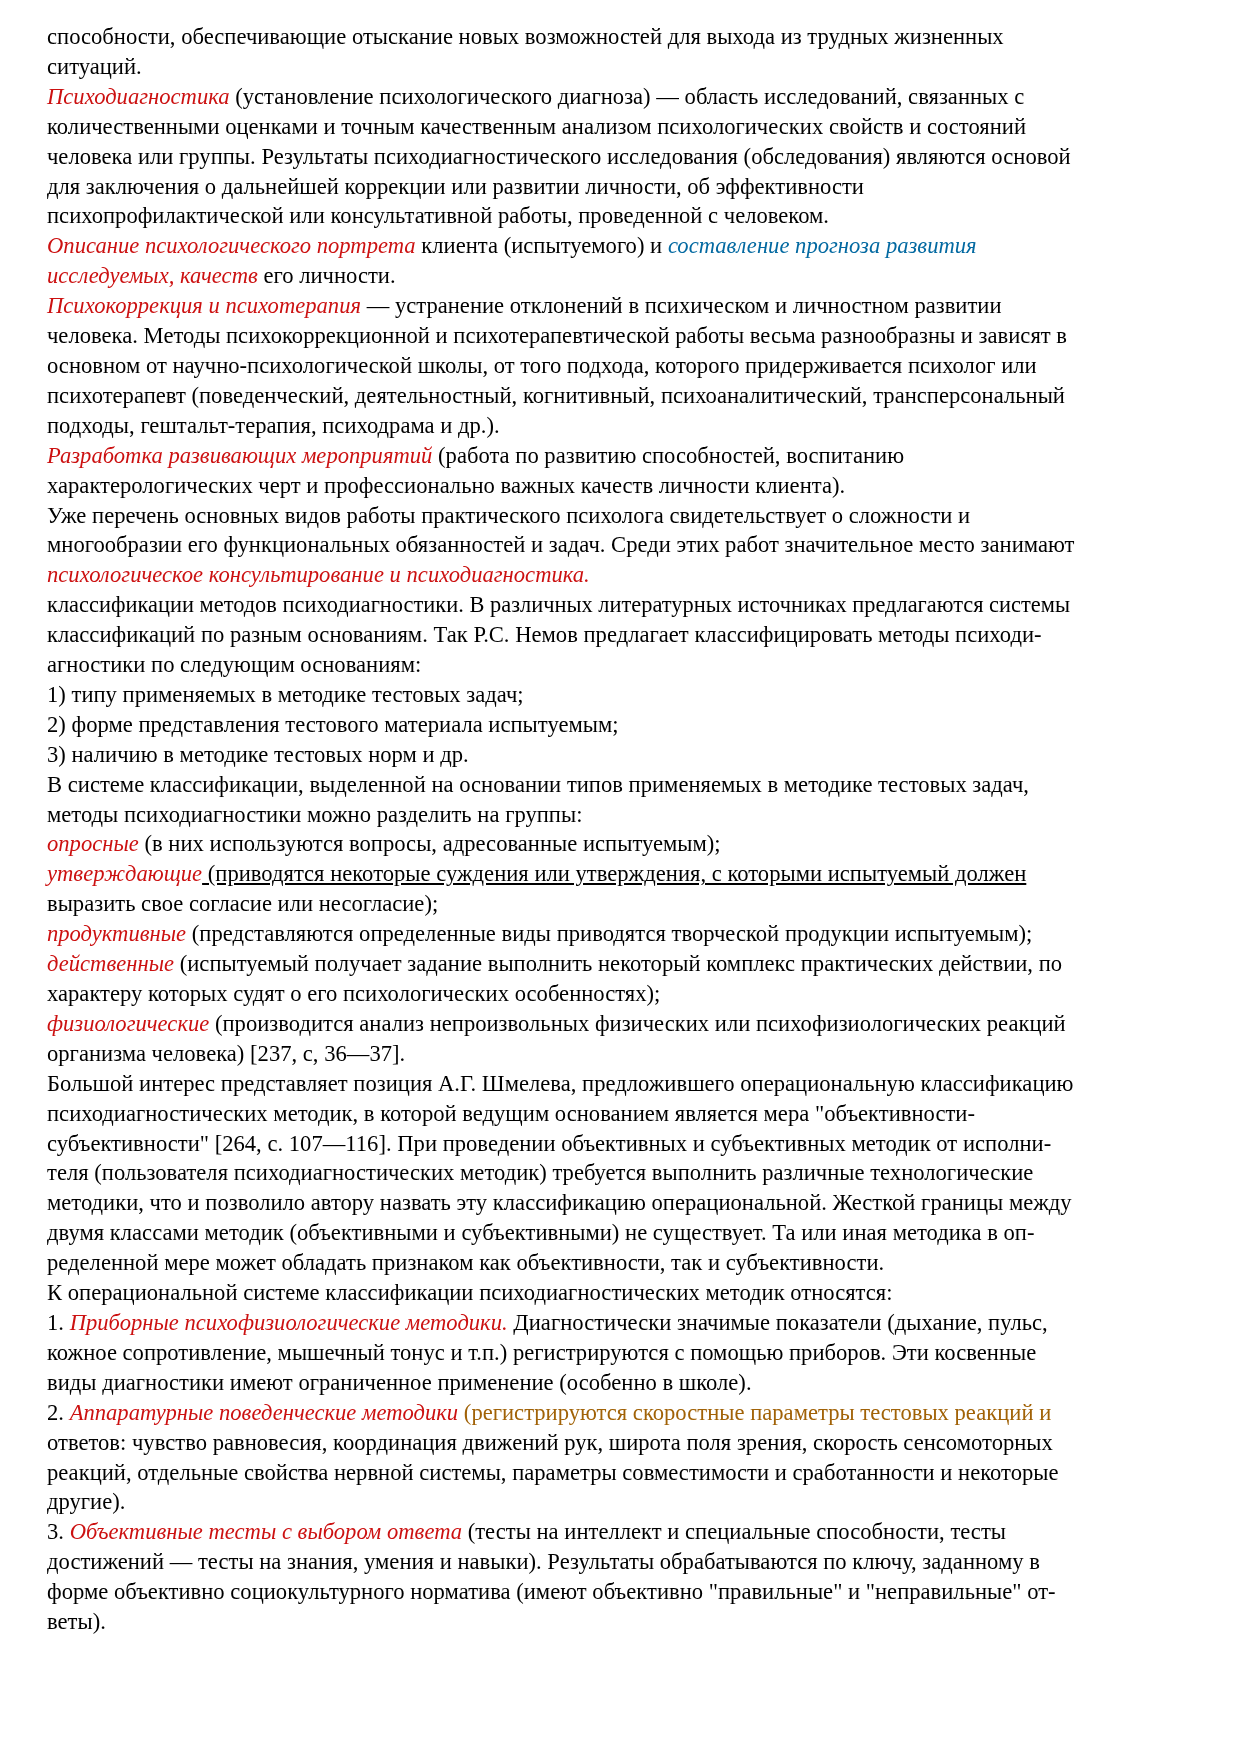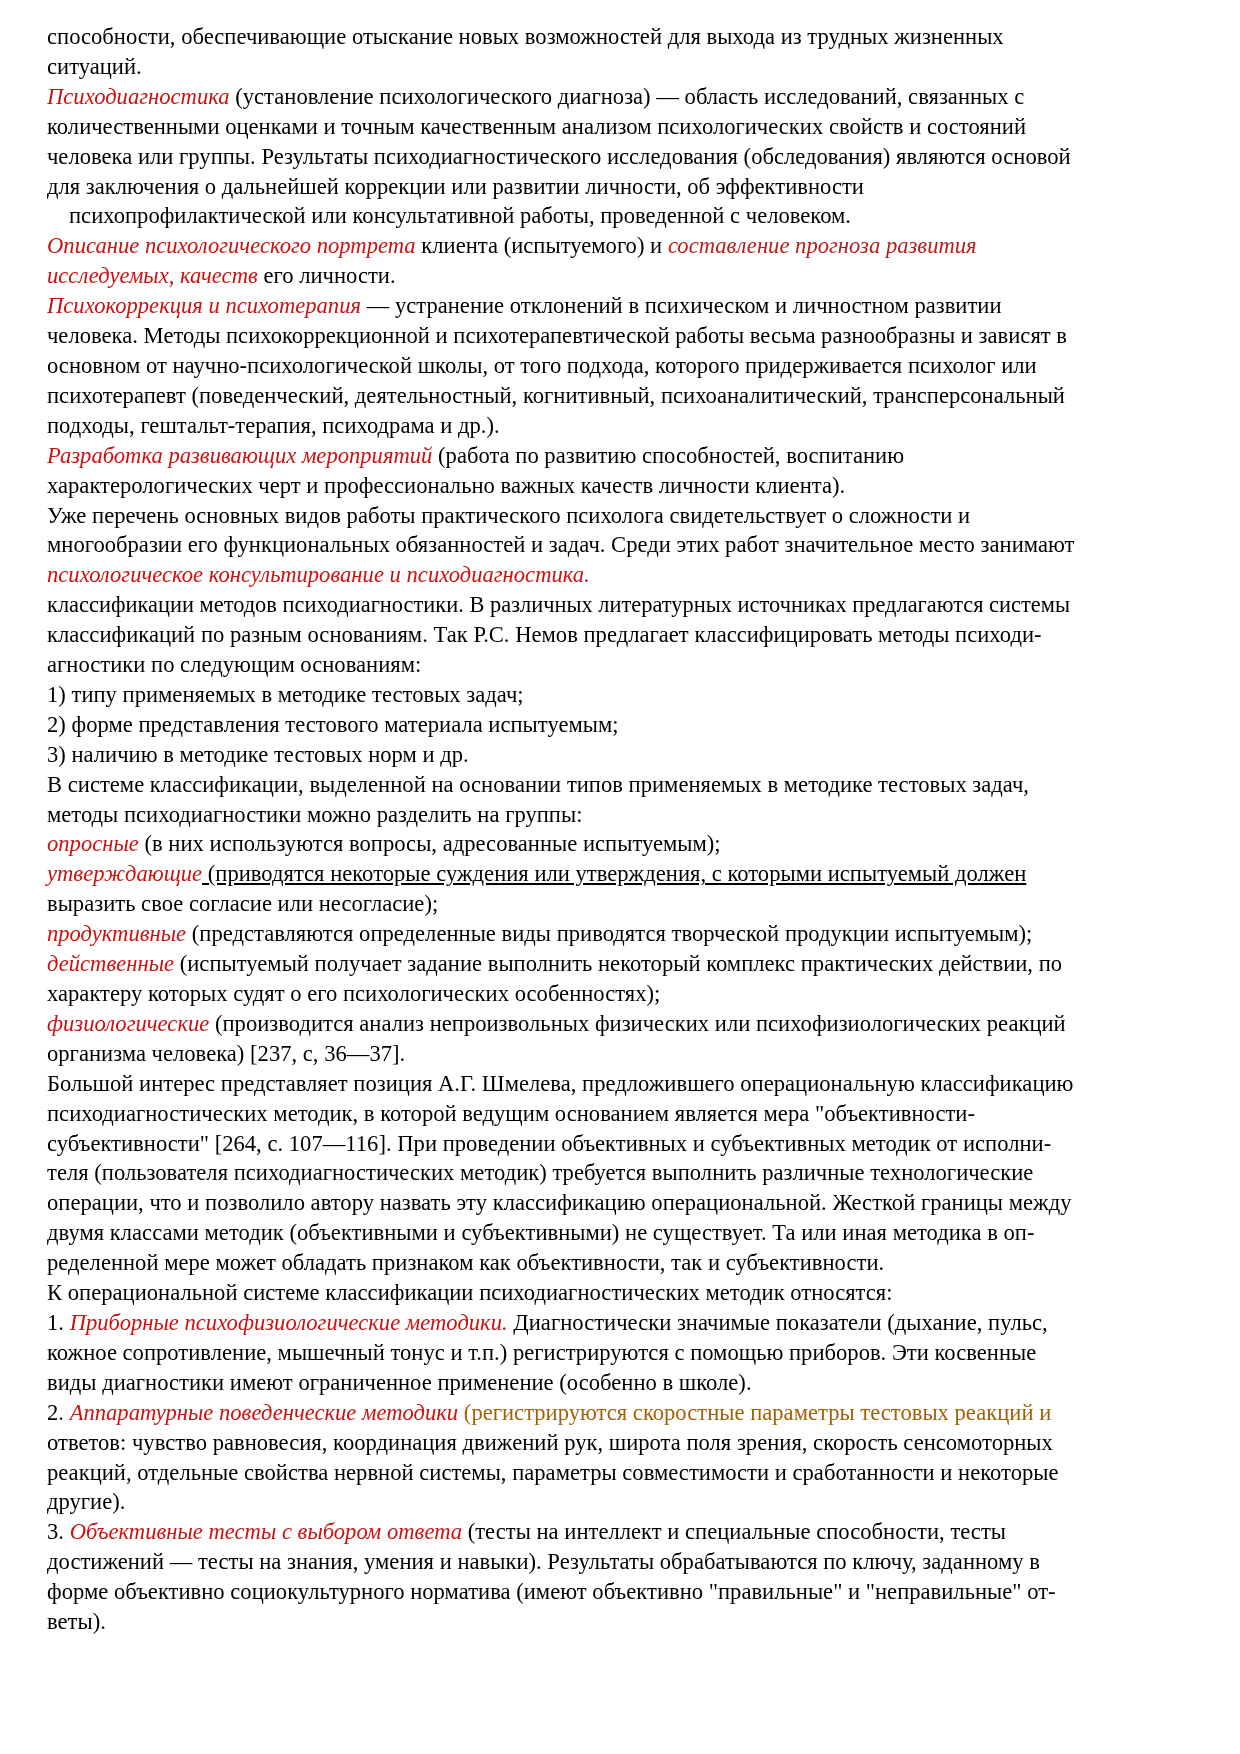--- a/index.html
+++ b/index.html
@@ -52,22 +52,22 @@
 <body>
 
 <div id="page" style="background: rgb(255, 255, 255);">
   <div id="text-body">
       <div class="line" style="font-size: 22.6px;"><span class="blk" style="color: rgb(0, 0, 0);">способности, обеспечивающие отыскание новых возможностей для выхода из трудных жизненных</span></div>
       <div class="line" style="font-size: 22.6px;"><span class="blk" style="color: rgb(0, 0, 0);">ситуаций.</span></div>
       <div class="line" style="font-size: 22.6px;"><span class="em" style="color: rgb(204, 17, 17);">Психодиагностика</span><span class="blk" style="color: rgb(0, 0, 0);"> (установление психологического диагноза) — область исследований, связанных с</span></div>
       <div class="line" style="font-size: 22.6px;"><span class="blk" style="color: rgb(0, 0, 0);">количественными оценками и точным качественным анализом психологических свойств и состояний</span></div>
       <div class="line" style="font-size: 22.6px;"><span class="blk" style="color: rgb(0, 0, 0);">человека или группы. Результаты психодиагностического исследования (обследования) являются основой</span></div>
       <div class="line" style="font-size: 22.6px;"><span class="blk" style="color: rgb(0, 0, 0);">для заключения о дальнейшей коррекции или развитии личности, об эффективности</span></div>
-      <div class="line" style="font-size: 22.6px; margin-left: 22px;"><span class="blk" style="color: rgb(0, 0, 0);">психопрофилактической или консультативной работы, проведенной с человеком.</span></div>
-      <div class="line" style="font-size: 22.6px;"><span class="em" style="color: rgb(204, 17, 17);">Описание психологического портрета</span><span class="blk" style="color: rgb(0, 0, 0);"> клиента (испытуемого) и </span><span class="em" style="color: #b91c1c;">составление прогноза развития</span></div>
+      <div class="line" style="font-size: 22.6px;"><span class="blk" style="color: rgb(0, 0, 0);">психопрофилактической или консультативной работы, проведенной с человеком.</span></div>
+      <div class="line" style="font-size: 22.6px;"><span class="em" style="color: rgb(204, 17, 17);">Описание психологического портрета</span><span class="blk" style="color: rgb(0, 0, 0);"> клиента (испытуемого) и </span><span class="em" style="color: #0369a1;">составление прогноза развития</span></div>
       <div class="line" style="font-size: 22.6px;"><span class="em" style="color: rgb(204, 17, 17);">исследуемых, качеств</span><span class="blk" style="color: rgb(0, 0, 0);"> его личности.</span></div>
       <div class="line" style="font-size: 22.6px;"><span class="em" style="color: rgb(204, 17, 17);">Психокоррекция и психотерапия</span><span class="blk" style="color: rgb(0, 0, 0);"> — устранение отклонений в психическом и личностном развитии</span></div>
       <div class="line" style="font-size: 22.6px;"><span class="blk" style="color: rgb(0, 0, 0);">человека. Методы психокоррекционной и психотерапевтической работы весьма разнообразны и зависят в</span></div>
       <div class="line" style="font-size: 22.6px;"><span class="blk" style="color: rgb(0, 0, 0);">основном от научно-психологической школы, от того подхода, которого придерживается психолог или</span></div>
       <div class="line" style="font-size: 22.6px;"><span class="blk" style="color: rgb(0, 0, 0);">психотерапевт (поведенческий, деятельностный, когнитивный, психоаналитический, трансперсональный</span></div>
       <div class="line" style="font-size: 22.6px;"><span class="blk" style="color: rgb(0, 0, 0);">подходы, гештальт-терапия, психодрама и др.).</span></div>
       <div class="line" style="font-size: 22.6px;"><span class="em" style="color: rgb(204, 17, 17);">Разработка развивающих мероприятий</span><span class="blk" style="color: rgb(0, 0, 0);"> (работа по развитию способностей, воспитанию</span></div>
       <div class="line" style="font-size: 22.6px;"><span class="blk" style="color: rgb(0, 0, 0);">характерологических черт и профессионально важных качеств личности клиента).</span></div>
       <div class="line" style="font-size: 22.6px;"><span class="blk" style="color: rgb(0, 0, 0);">Уже перечень основных видов работы практического психолога свидетельствует о сложности и</span></div>
       <div class="line" style="font-size: 22.6px;"><span class="blk" style="color: rgb(0, 0, 0);">многообразии его функциональных обязанностей и задач. Среди этих работ значительное место занимают</span></div>
@@ -85,21 +85,21 @@
       <div class="line" style="font-size: 22.6px;"><span class="blk" style="color: rgb(0, 0, 0);">выразить свое согласие или несогласие);</span></div>
       <div class="line" style="font-size: 22.6px;"><span class="em" style="color: rgb(204, 17, 17);">продуктивные</span><span class="blk" style="color: rgb(0, 0, 0);"> (представляются определенные виды приводятся творческой продукции испытуемым);</span></div>
       <div class="line" style="font-size: 22.6px;"><span class="em" style="color: rgb(204, 17, 17);">действенные</span><span class="blk" style="color: rgb(0, 0, 0);"> (испытуемый получает задание выполнить некоторый комплекс практических действии, по</span></div>
       <div class="line" style="font-size: 22.6px;"><span class="blk" style="color: rgb(0, 0, 0);">характеру которых судят о его психологических особенностях);</span></div>
       <div class="line" style="font-size: 22.6px;"><span class="em" style="color: rgb(204, 17, 17);">физиологические</span><span class="blk" style="color: rgb(0, 0, 0);"> (производится анализ непроизвольных физических или психофизиологических реакций</span></div>
       <div class="line" style="font-size: 22.6px;"><span class="blk" style="color: rgb(0, 0, 0);">организма человека) [237, с, 36—37].</span></div>
       <div class="line" style="font-size: 22.6px;"><span class="blk" style="color: rgb(0, 0, 0);">Большой интерес представляет позиция А.Г. Шмелева, предложившего операциональную классификацию</span></div>
       <div class="line" style="font-size: 22.6px;"><span class="blk" style="color: rgb(0, 0, 0);">психодиагностических методик, в которой ведущим основанием является мера "объективности-</span></div>
       <div class="line" style="font-size: 22.6px;"><span class="blk" style="color: rgb(0, 0, 0);">субъективности" [264, с. 107—116]. При проведении объективных и субъективных методик от исполни-</span></div>
       <div class="line" style="font-size: 22.6px;"><span class="blk" style="color: rgb(0, 0, 0);">теля (пользователя психодиагностических методик) требуется выполнить различные технологические</span></div>
-      <div class="line" style="font-size: 22.6px;"><span class="blk" style="color: rgb(0, 0, 0);">операции, что и позволило автору назвать эту классификацию операциональной. Жесткой границы между</span></div>
+      <div class="line" style="font-size: 22.6px;"><span class="blk" style="color: rgb(0, 0, 0);">методики, что и позволило автору назвать эту классификацию операциональной. Жесткой границы между</span></div>
       <div class="line" style="font-size: 22.6px;"><span class="blk" style="color: rgb(0, 0, 0);">двумя классами методик (объективными и субъективными) не существует. Та или иная методика в оп-</span></div>
       <div class="line" style="font-size: 22.6px;"><span class="blk" style="color: rgb(0, 0, 0);">ределенной мере может обладать признаком как объективности, так и субъективности.</span></div>
       <div class="line" style="font-size: 22.6px;"><span class="blk" style="color: rgb(0, 0, 0);">К операциональной системе классификации психодиагностических методик относятся:</span></div>
       <div class="line" style="font-size: 22.6px;"><span class="blk" style="color: rgb(0, 0, 0);">1. </span><span class="em" style="color: rgb(204, 17, 17);">Приборные психофизиологические методики.</span><span class="blk" style="color: rgb(0, 0, 0);"> Диагностически значимые показатели (дыхание, пульс,</span></div>
       <div class="line" style="font-size: 22.6px; font-family: Liberation Serif, serif;"><span class="blk" style="color: rgb(0, 0, 0);">кожное сопротивление, мышечный тонус и т.п.) регистрируются с помощью приборов. Эти косвенные</span></div>
       <div class="line" style="font-size: 22.6px;"><span class="blk" style="color: rgb(0, 0, 0);">виды диагностики имеют ограниченное применение (особенно в школе).</span></div>
       <div class="line" style="font-size: 22.6px;"><span class="blk" style="color: rgb(0, 0, 0);">2. </span><span class="em" style="color: rgb(204, 17, 17);">Аппаратурные поведенческие методики</span><span class="blk" style="color: #a16207;"> (регистрируются скоростные параметры тестовых реакций и</span></div>
       <div class="line" style="font-size: 22.6px;"><span class="blk" style="color: rgb(0, 0, 0);">ответов: чувство равновесия, координация движений рук, широта поля зрения, скорость сенсомоторных</span></div>
       <div class="line" style="font-size: 22.6px;"><span class="blk" style="color: rgb(0, 0, 0);">реакций, отдельные свойства нервной системы, параметры совместимости и сработанности и некоторые</span></div>
       <div class="line" style="font-size: 22.6px;"><span class="blk" style="color: rgb(0, 0, 0);">другие).</span></div>

